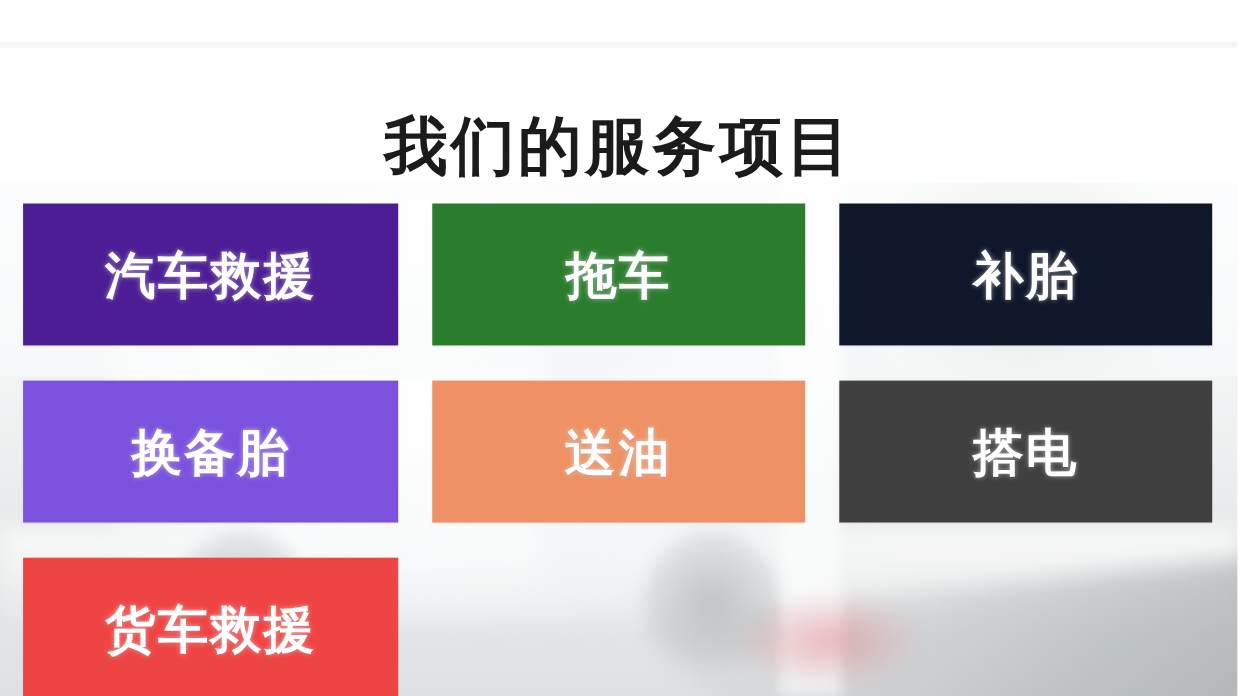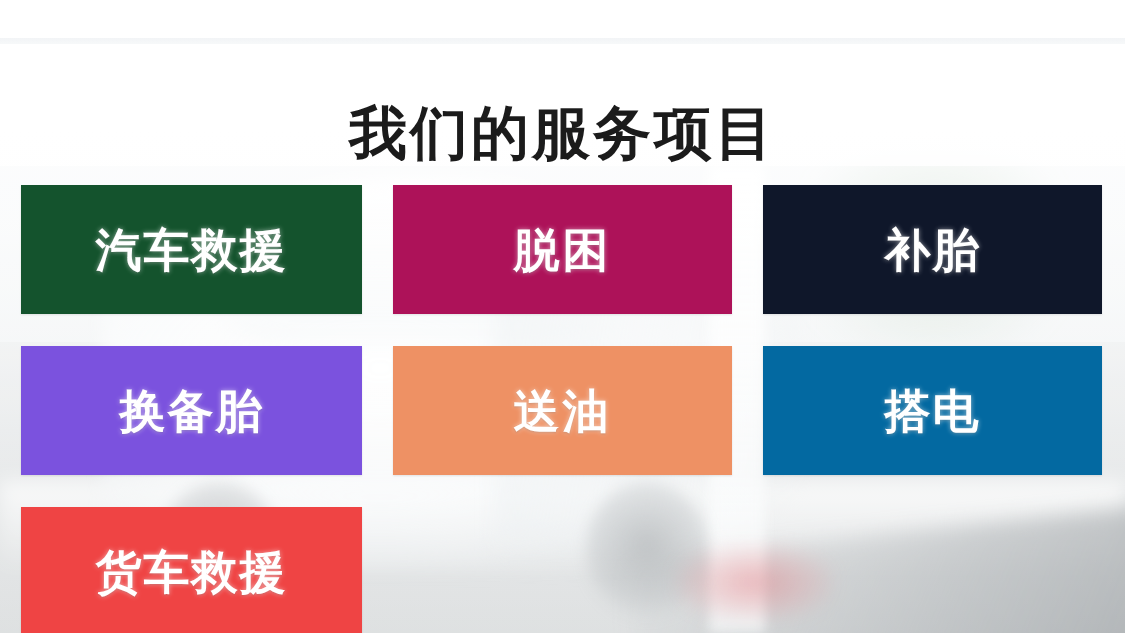--- a/index.html
+++ b/index.html
@@ -192,42 +192,42 @@
     <div class="bd-topband" style="background: linear-gradient(rgb(242, 244, 246) 0%, rgb(246, 248, 249) 60%, rgb(250, 251, 252) 100%);"></div>
     <div class="bd-headerwash"></div>
   </div>
 
   <div class="title-wrap">
     <h1 class="title" style="color: rgb(27, 27, 27);">我们的服务项目</h1>
   </div>
 
   <div class="grid">
 
-    <div class="tile t1" style="background-color: #14532d; text-align: right;">
+    <div class="tile t1" style="background-color: #4c1d95; text-align: right;">
       <span class="tile-label" style="color: rgb(255, 255, 255);">汽车救援</span>
     </div>
 
-
-    <div class="tile t3" style="background-color: rgb(173, 18, 89);">
-      <span class="tile-label" style="color: rgb(255, 255, 255);">脱困</span>
-    </div>
+    <div class="tile t2" style="background-color: rgb(43, 125, 46);">
+      <span class="tile-label" style="color: rgb(255, 255, 255);">拖车</span>
+    </div>
+
 
     <div class="tile t4" style="background-color: #0f172a;">
       <span class="tile-label" style="color: rgb(255, 255, 255);">补胎</span>
     </div>
 
     <div class="tile t5" style="background-color: rgb(123, 82, 222);">
       <span class="tile-label" style="color: #ffffff;">换备胎</span>
     </div>
 
     <div class="tile t6" style="background-color: rgb(238, 145, 100);">
       <span class="tile-label" style="color: rgb(255, 255, 255);">送油</span>
     </div>
 
-    <div class="tile t7" style="background-color: #0369a1;">
+    <div class="tile t7" style="background-color: #404040;">
       <span class="tile-label" style="color: rgb(255, 255, 255);">搭电</span>
     </div>
 
     <div class="tile t8" style="background-color: #ef4444;">
       <span class="tile-label" style="color: rgb(255, 255, 255);">货车救援</span>
     </div>
 
 
   </div>
 

